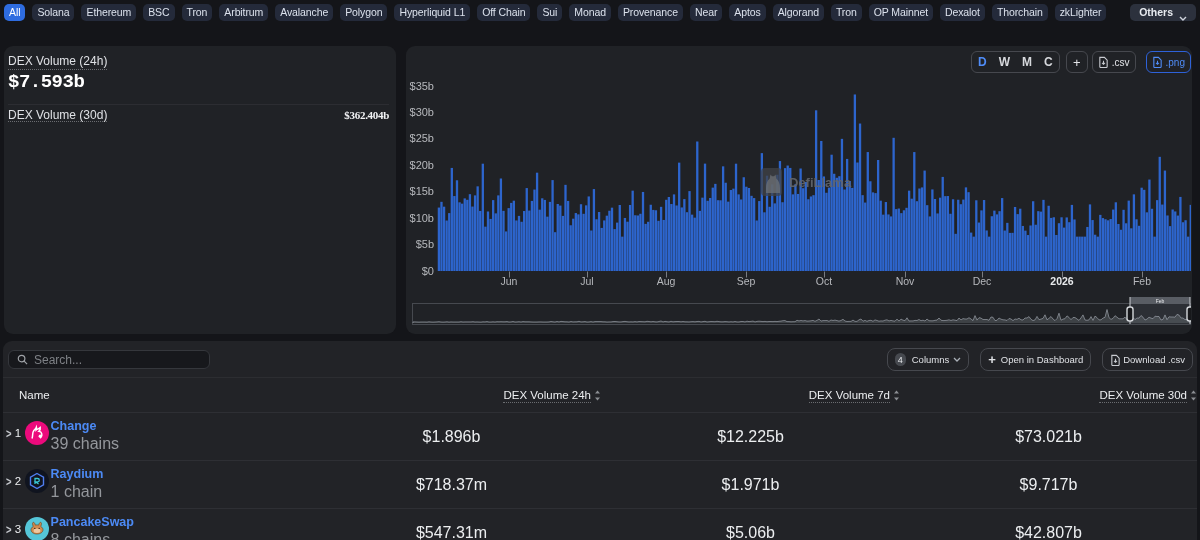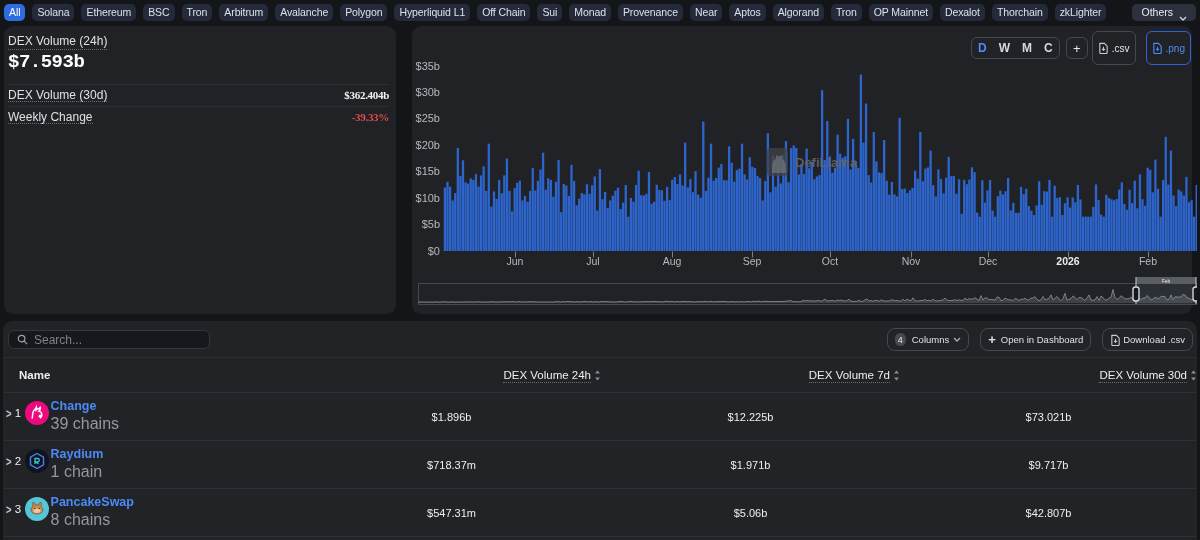--- a/index.html
+++ b/index.html
@@ -1,43 +1,43 @@
 <!DOCTYPE html>
 <html><head><meta charset="utf-8"><style>
 *{margin:0;padding:0;box-sizing:border-box}
 html,body{width:1200px;height:540px;background:#141519;font-family:"Liberation Sans",sans-serif;overflow:hidden}
 .nav{display:flex;align-items:center;gap:7px;padding:2px 4px 0;height:22px}
 .tab{background:#242a3a;color:#dbe1ec;font-size:10.5px;letter-spacing:-0.1px;line-height:17px;padding:0 5px;border-radius:5px;white-space:nowrap}
 .tab.on{background:#2e6ce0;color:#fff;font-weight:normal}
-.tab.others{margin-left:auto;background:#2c313d;color:#e8ebf0;display:flex;align-items:flex-end;gap:6px;padding:0 9px;font-size:10.5px;font-weight:normal;letter-spacing:0}
-.panels{display:flex;gap:16px;padding:0 8px 0 4px;margin-top:4px;height:288px}
+.tab.others{margin-left:auto;background:#2c313d;color:#e8ebf0;display:flex;align-items:flex-end;gap:6px;padding:0 9px;font-size:10.5px;font-weight:bold;letter-spacing:0}
+.panels{display:flex;gap:10px;padding:0 8px 0 4px;margin-top:24px;height:288px}
 .lp{width:392px;background:#202226;border-radius:9px;padding:6px 7px 0 4px;position:relative}
 .rp{flex:1;background:#202226;border-radius:9px;position:relative}
 .lbl{font-size:12px;line-height:13px;color:#dfe1e5;border-bottom:1px dotted #6a6c70;display:inline-block;padding-bottom:1px}
 .big{font-family:Liberation Mono, monospace;font-weight:bold;font-size:19px;line-height:19px;color:#fff;margin-top:3px;letter-spacing:-0.5px}
 .srow{display:flex;justify-content:space-between;padding:4px 0;border-top:1px solid #2c2d32;height:22px}
 .srow .v{font-family:Liberation Serif, serif;font-weight:bold;font-size:11px;color:#f2f3f5;letter-spacing:-0.3px}
 .srow .v.red{color:#e24c4c}
 .ctrl{position:absolute;top:5px;right:1px;display:flex;gap:6px;align-items:center}
-.btn{height:22px;border:1px solid #46484e;border-radius:6px;display:flex;align-items:center;gap:3px;padding:16px 5px;font-size:10px;color:#e2e4e8;background:transparent}
+.btn{height:22px;border:1px solid #46484e;border-radius:6px;display:flex;align-items:center;gap:3px;padding:4px 5px;font-size:10px;color:#e2e4e8;background:transparent}
 .dwmc{display:flex;gap:0;padding:0}
 .dwmc span{padding:0 6px;font-weight:bold;color:#d6d8dc;font-size:12px;line-height:20px}
 .dwmc span.on{color:#4f8cf7}
 .plus{width:22px;justify-content:center;padding:0;font-size:13px}
 .blue{border-color:#2e62d9;color:#4f8cf7;margin-left:4px}
 .tbl{margin:7px 3px 0;background:#222327;border-radius:9px 9px 0 0;height:242px;position:relative;font-size:12px;overflow:hidden}
 .toolbar{display:flex;align-items:center;padding:7px 4px 6px 5px}
 .search{width:202px;height:19px;background:#17181c;border:1px solid #35373c;border-radius:6px;display:flex;align-items:center;gap:6px;padding:0 8px;color:#7e8186;font-size:12px}
 .tbtn{height:23px;border:1px solid #46484e;border-radius:8px;display:flex;align-items:center;gap:2px;padding:0 7px;font-size:9.5px;color:#dfe1e5;margin-left:11px}
 .badge{background:#46494f;border-radius:7px;min-width:11px;height:13px;font-size:9px;display:flex;align-items:center;justify-content:center;color:#e8eaee;padding:0 2px;margin-right:2px}
 .thead{display:grid;grid-template-columns:299px 299px 299px 1fr;align-items:center;height:36px;border-top:1px solid #2c2d31;border-bottom:1px solid #2e2f34;color:#eceef0;font-size:11.5px}
-.thead .c{text-align:right}.thead .n{padding-left:16px;font-weight:bold;font-size:11.5px}
+.thead .c{text-align:right}.thead .n{padding-left:16px;font-weight:normal;font-size:11.5px}
 .hu{border-bottom:1px dotted #6a6c70;padding-bottom:1px}
 .trow{display:grid;grid-template-columns:299px 299px 299px 1fr;align-items:center;height:48px;border-bottom:1px solid #2e2f34}
-.trow .c{text-align:center;color:#eceef0;font-size:11px}
+.trow .c{text-align:center;color:#eceef0;font-size:16px}
 .namec{display:flex;align-items:center;gap:3px;padding-left:3px;margin-bottom:7px}
 .chev{color:#c6c9ce;font-size:9.5px;font-weight:bold;transform:scaleY(1.25)}
 .rank{color:#eceef0;font-size:11.5px;width:7px;text-align:center}
 .pname{color:#4c8af5;font-weight:bold;font-size:12.5px}
 .pchain{color:#94979c;font-size:16px;margin-top:2px}
 svg text{font-family:"Liberation Sans",sans-serif}
 </style></head><body>
 <div class="nav">
   <div class="tab on">All</div>
     <div class="tab">Solana</div>
@@ -65,24 +65,20 @@
       </svg></div>
 </div>
 <div class="panels">
   <div class="lp">
     <div style="line-height:15px"><span class="lbl">DEX Volume (24h)</span></div>
     <div class="big">$7.593b</div>
     <div style="height:12px"></div>
     <div class="srow">
         <span class="lbl">DEX Volume (30d)</span>
         <span class="v">$362.404b</span>
-      </div>
-    <div class="srow">
-        <span class="lbl">Weekly Change</span>
-        <span class="v red">-39.33%</span>
       </div>
   </div>
   <div class="rp">
     <div class="ctrl">
       <div class="btn dwmc">
           <span class="on">D</span>
           <span>W</span>
           <span>M</span>
           <span>C</span>
         </div>

